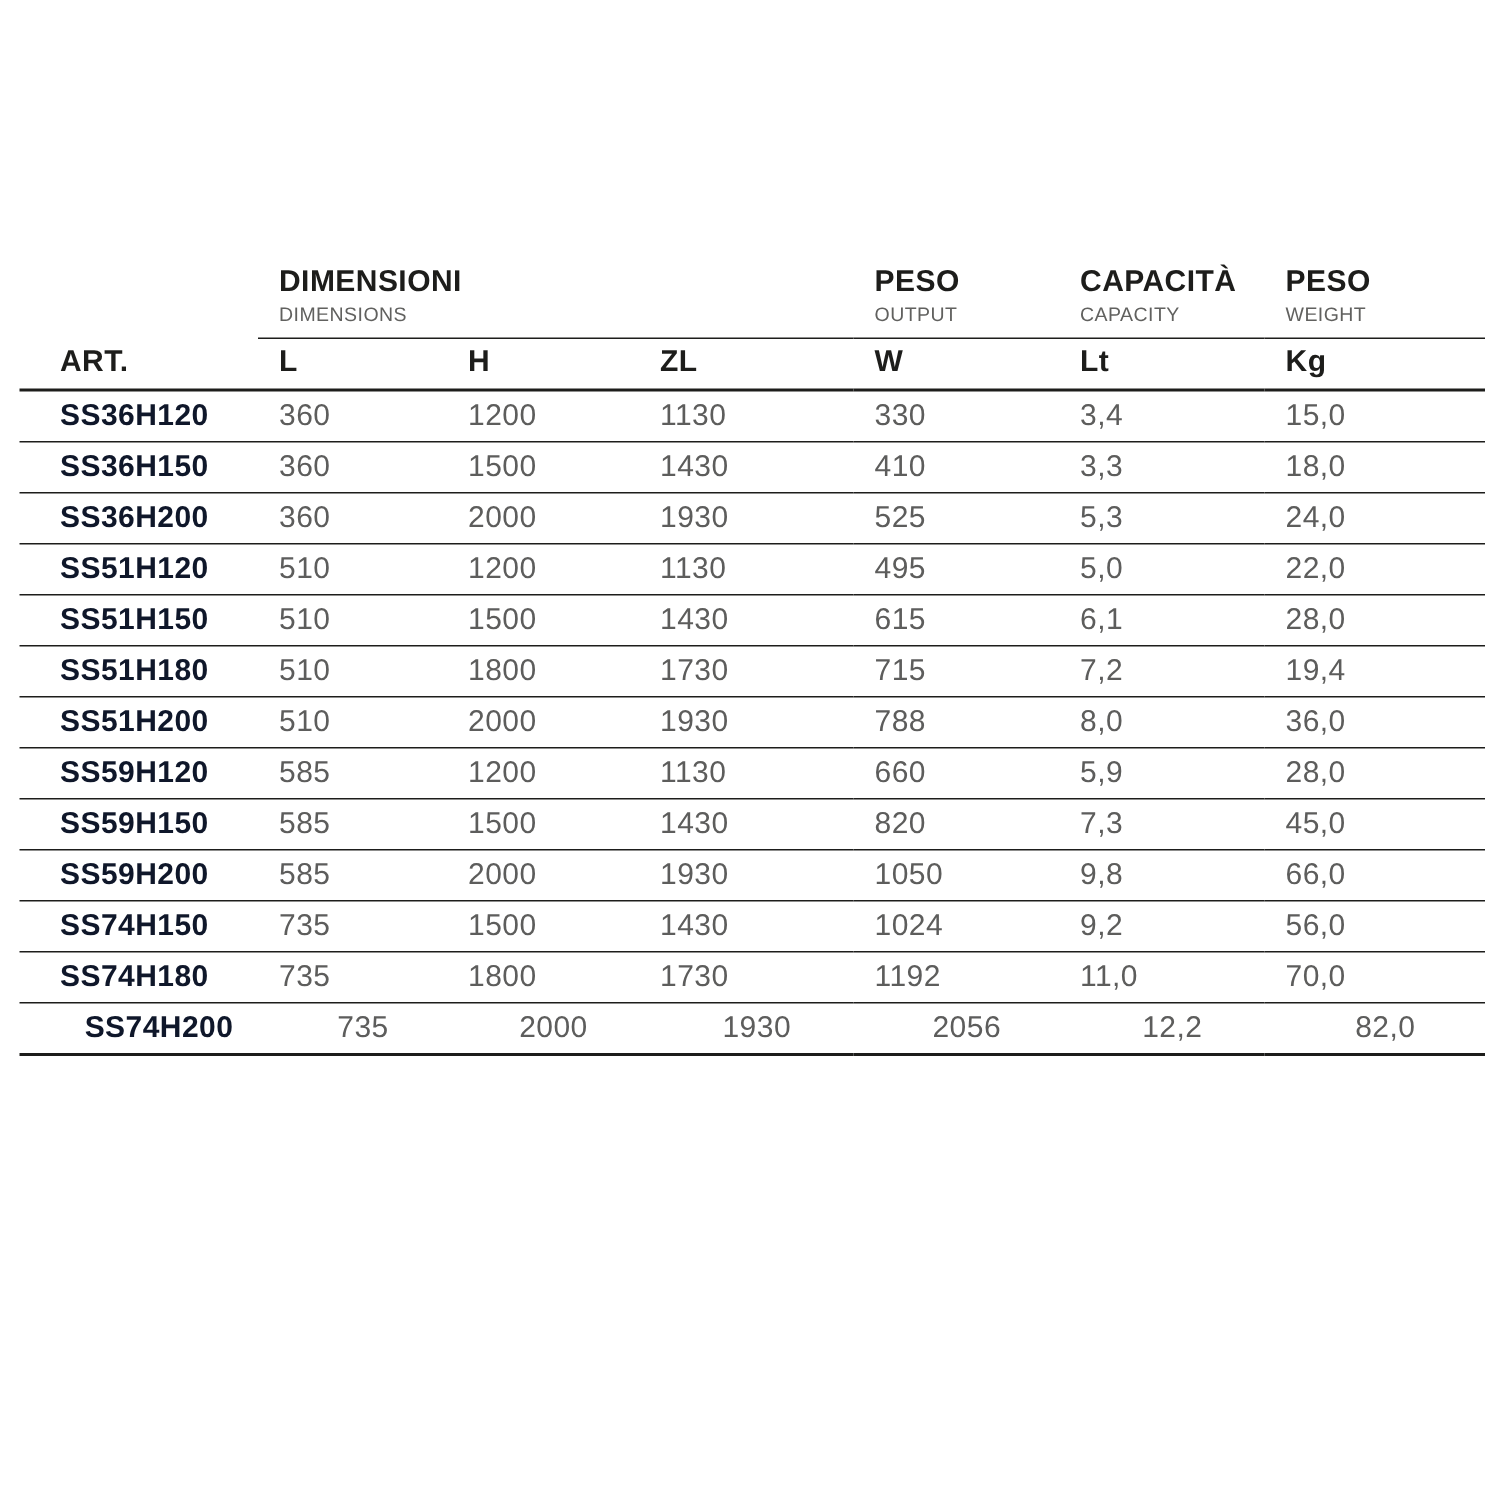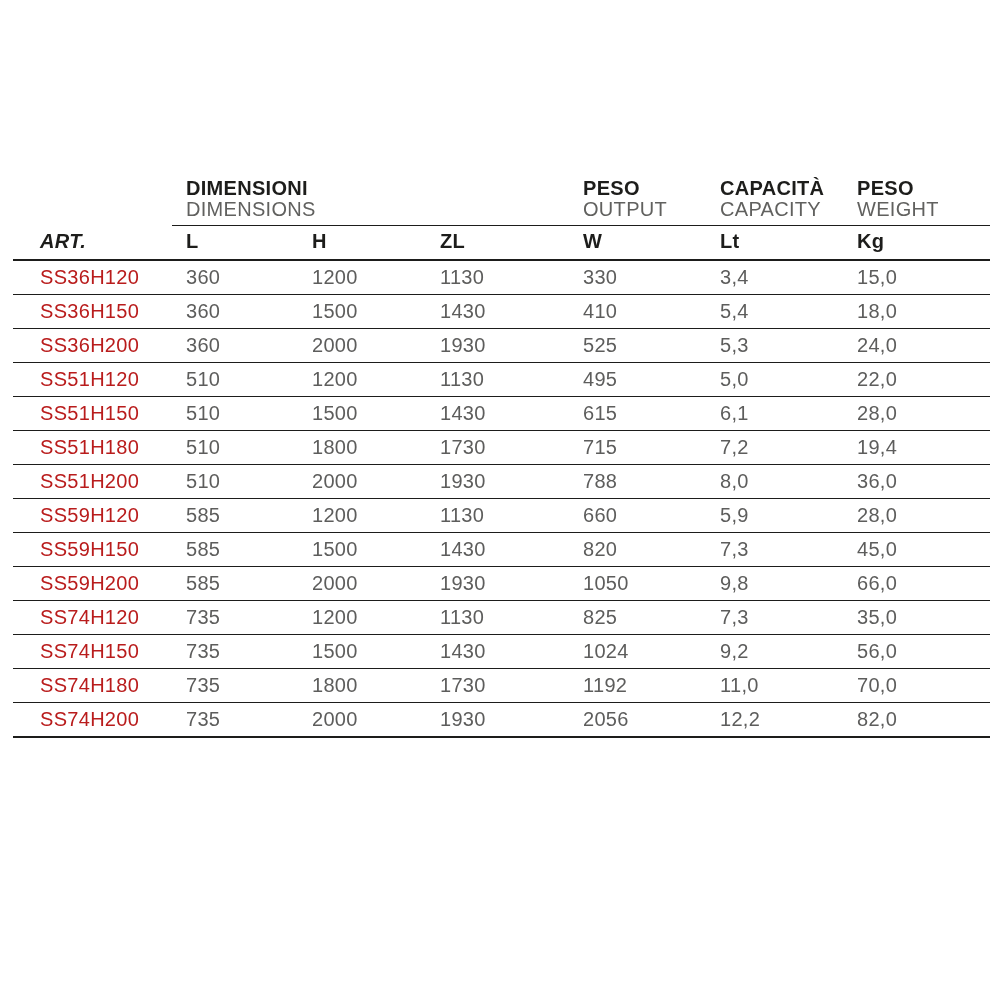--- a/index.html
+++ b/index.html
@@ -39,58 +39,59 @@
   .hdr-primary {
     display: block;
     font-size: 20px;
     line-height: 21px;
     font-weight: 700;
     color: #1d1d1b;
     letter-spacing: 0.3px;
   }
   .hdr-secondary {
     display: block;
-    font-size: 20px;
+    font-size: 13px;
     line-height: 21px;
     font-weight: 400;
     color: #61615f;
     letter-spacing: 0.3px;
   }
   
   .sub-row th {
     height: 31px;
     vertical-align: middle;
     text-align: left;
     padding: 0 0 2px 14px;
     border-bottom: 2.5px solid #1d1d1b;
     font-size: 20px;
     font-weight: 700;
     color: #1d1d1b;
     letter-spacing: 0.3px;
   }
-  .sub-row th.art-head { padding-left: 27px; font-style: italic; }
+  .sub-row th.art-head { padding-left: 27px; }
   
   tbody td {
     height: 33px;
     vertical-align: middle;
     text-align: left;
     padding: 0 0 0 14px;
     border-bottom: 1.8px solid #1d1d1b;
     font-size: 20px;
     font-weight: 400;
     color: #5d5d5c;
     letter-spacing: 0.3px;
   }
   tbody td.art {
     padding-left: 27px;
-    font-weight: 400;
-    color: #b91c1c;
+    font-weight: 700;
+    color: #0f172a;
   }
   tbody tr:last-child td {
     border-bottom: 2.5px solid #1d1d1b;
+    text-align: center;
   }
 </style>
 </head>
 <body>
 
 <div class="sheet">
   <table class="spec-table">
     <colgroup>
       <col style="width:159px">
       <col style="width:126px">
@@ -140,21 +141,21 @@
       <td>3,4</td>
       <td>15,0</td>
     </tr>
 
     <tr>
       <td class="art">SS36H150</td>
       <td>360</td>
       <td>1500</td>
       <td>1430</td>
       <td>410</td>
-      <td>5,4</td>
+      <td>3,3</td>
       <td>18,0</td>
     </tr>
 
 
     <tr>
       <td class="art">SS36H200</td>
       <td>360</td>
       <td>2000</td>
       <td>1930</td>
       <td>525</td>
@@ -226,29 +227,20 @@
     <tr>
       <td class="art">SS59H200</td>
       <td>585</td>
       <td>2000</td>
       <td>1930</td>
       <td>1050</td>
       <td>9,8</td>
       <td>66,0</td>
     </tr>
 
-    <tr>
-      <td class="art">SS74H120</td>
-      <td>735</td>
-      <td>1200</td>
-      <td>1130</td>
-      <td>825</td>
-      <td>7,3</td>
-      <td>35,0</td>
-    </tr>
 
     <tr>
       <td class="art">SS74H150</td>
       <td>735</td>
       <td>1500</td>
       <td>1430</td>
       <td>1024</td>
       <td>9,2</td>
       <td>56,0</td>
     </tr>

